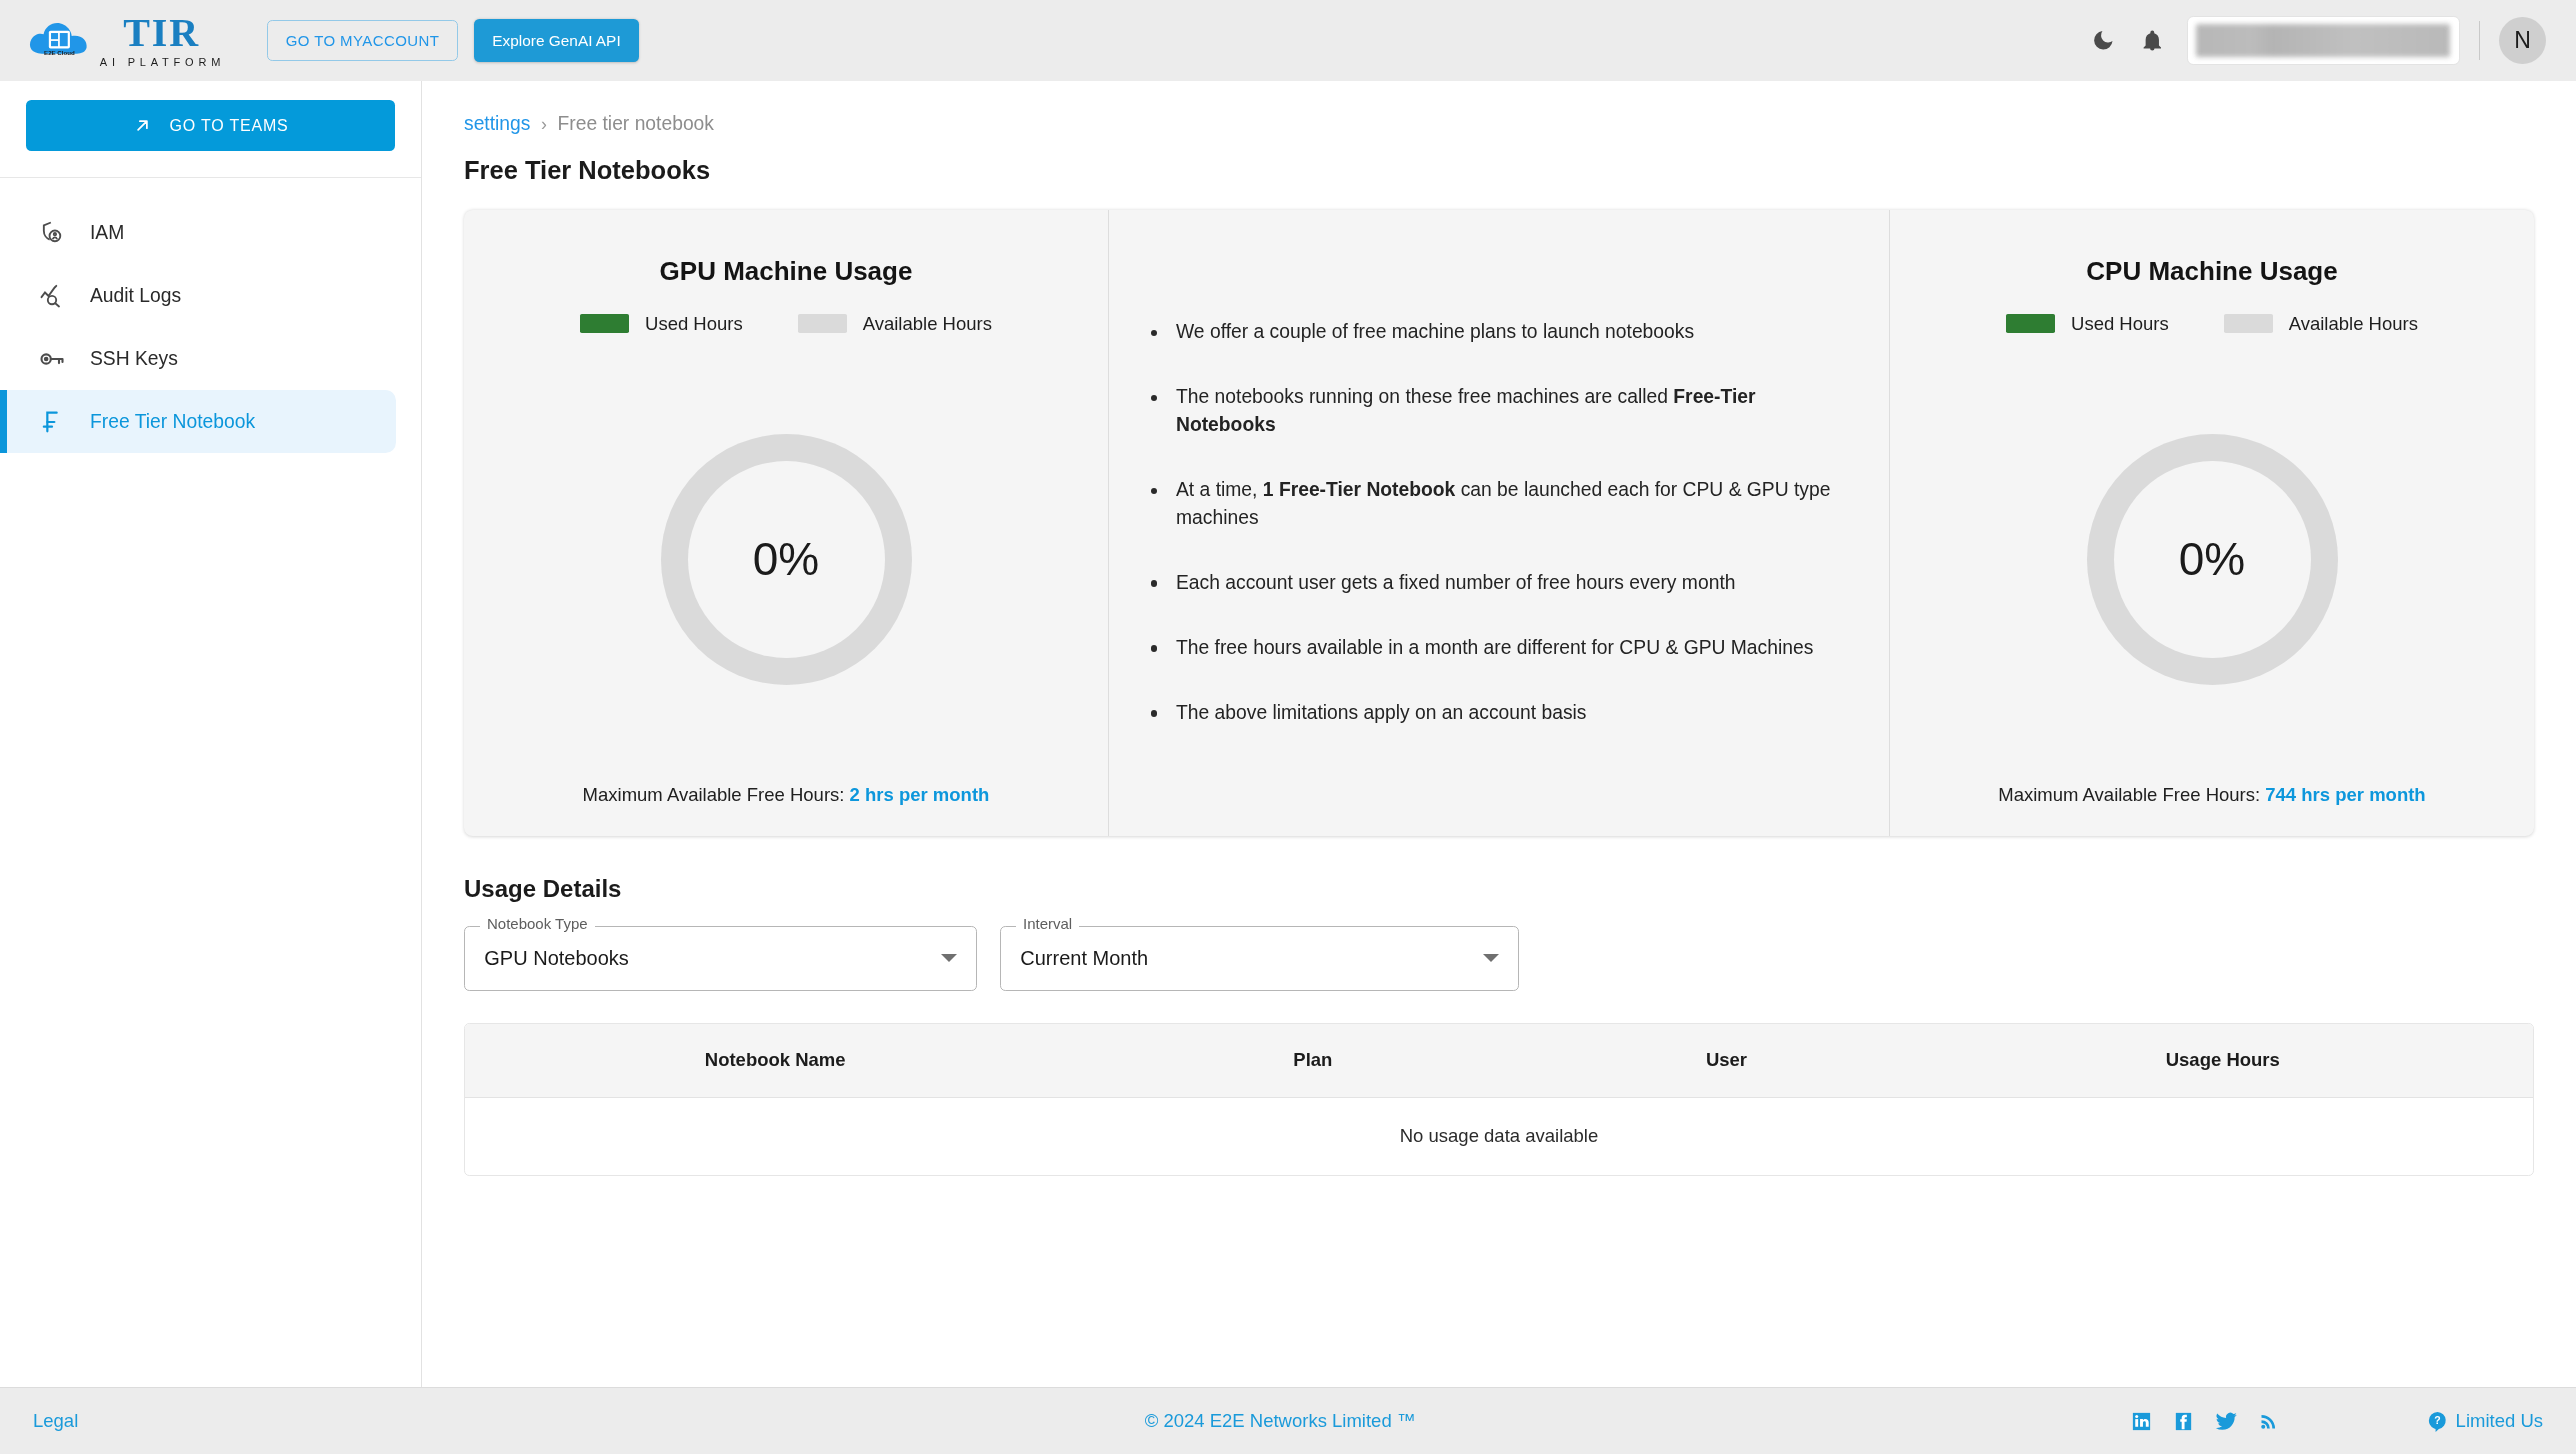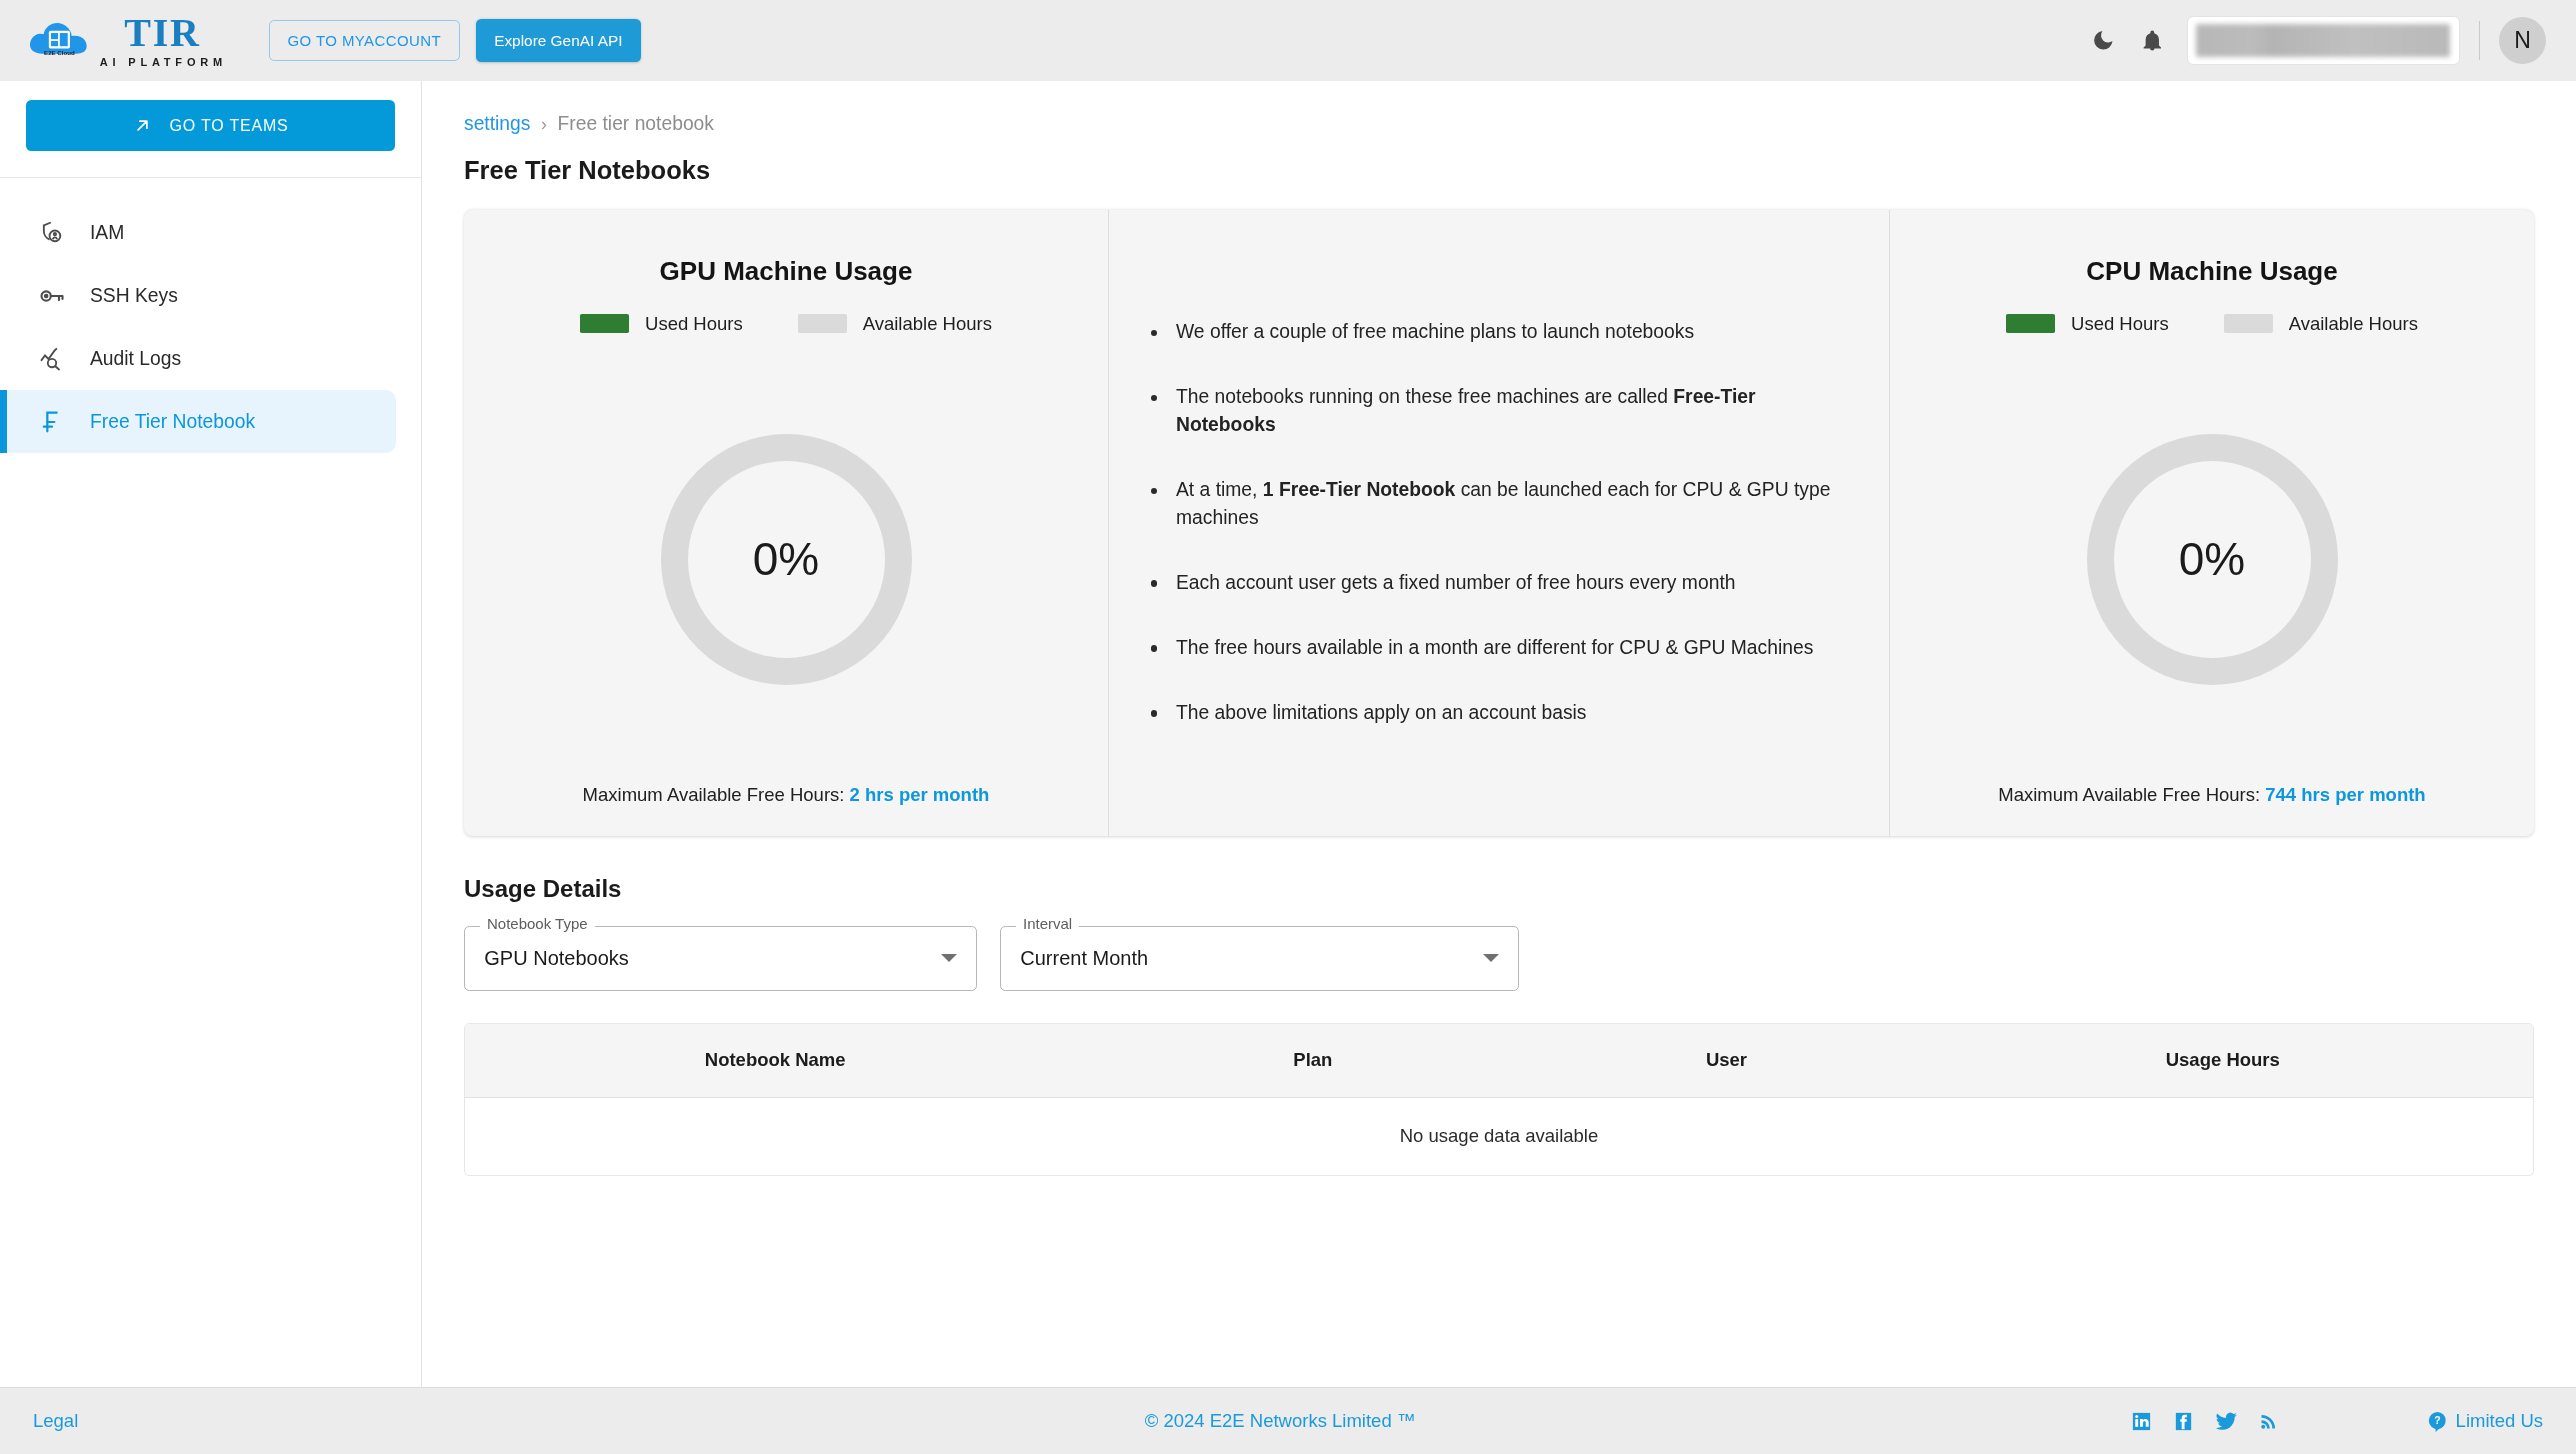--- a/index.html
+++ b/index.html
@@ -22,21 +22,21 @@
   }
   .logo-wrap { display: flex; align-items: center; gap: 7px; margin-right: 42px; }
   .logo-block { display: flex; flex-direction: column; align-items: center; }
   .logo-row { display: flex; align-items: center; gap: 5.3px; }
   .logo-tir {
     font-family: "Liberation Serif", serif;
     font-size: 40px; font-weight: 700; color: #1a7fc1;
     letter-spacing: 1.8px; line-height: 1;
   }
   .logo-sub {
-    font-size: 11px; font-weight: 700; color: #1d1d1d;
+    font-size: 11px; font-weight: 400; color: #1d1d1d;
     letter-spacing: 4.8px; margin-top: 3.5px; margin-left: 1.8px;
   }
 
   .btn-outline {
     border: 0.9px solid #93c9e8; color: #2196e8; background: transparent;
     border-radius: 5.3px; font-size: 15px; letter-spacing: 0.4px;
     padding: 11.4px 17.6px; cursor: pointer; white-space: nowrap;
     font-family: "Liberation Sans", sans-serif;
   }
   .btn-primary {
@@ -251,39 +251,39 @@
             <circle cx="14.5" cy="14.5" r="4.6"></circle>
             <circle cx="14.5" cy="13" r="1"></circle>
             <path d="M12.6 17.2c.5-1 1.2-1.4 1.9-1.4s1.4.4 1.9 1.4"></path>
           </svg>
         </span>
         <span>IAM</span>
       </div>
 
       <div class="nav-item">
         <span class="ico">
-          <svg width="28" height="28" viewBox="0 0 24 24" fill="none" stroke="#4d4d4d" stroke-width="1.8" stroke-linecap="round">
-            <circle cx="7" cy="12" r="4"></circle>
-            <circle cx="7" cy="12" r="1.1" fill="#4d4d4d"></circle>
-            <path d="M11 12h10M18 12v3.5M21 12v2.5"></path>
-          </svg>
-        </span>
-        <span>SSH Keys</span>
-      </div>
-
-      <div class="nav-item">
-        <span class="ico">
           <svg width="28" height="28" viewBox="0 0 24 24" fill="none" stroke="#4d4d4d" stroke-width="1.6" stroke-linecap="round">
             <path d="M3 13l3-4 3 3 5-7"></path>
             <path d="M14.5 4.5l1.2-1.2"></path>
             <circle cx="12" cy="15.5" r="3.6"></circle>
             <path d="M14.8 18.2L18 21"></path>
           </svg>
         </span>
         <span>Audit Logs</span>
+      </div>
+
+      <div class="nav-item">
+        <span class="ico">
+          <svg width="28" height="28" viewBox="0 0 24 24" fill="none" stroke="#4d4d4d" stroke-width="1.8" stroke-linecap="round">
+            <circle cx="7" cy="12" r="4"></circle>
+            <circle cx="7" cy="12" r="1.1" fill="#4d4d4d"></circle>
+            <path d="M11 12h10M18 12v3.5M21 12v2.5"></path>
+          </svg>
+        </span>
+        <span>SSH Keys</span>
       </div>
 
       <div class="nav-item active">
         <span class="ico">
           <svg width="28" height="28" viewBox="0 0 24 24" fill="none" stroke="#0b96db" stroke-width="1.9" stroke-linecap="round">
             <path d="M16 4H8v16"></path>
             <path d="M8 12h6"></path>
             <path d="M5 16h7"></path>
           </svg>
         </span>

